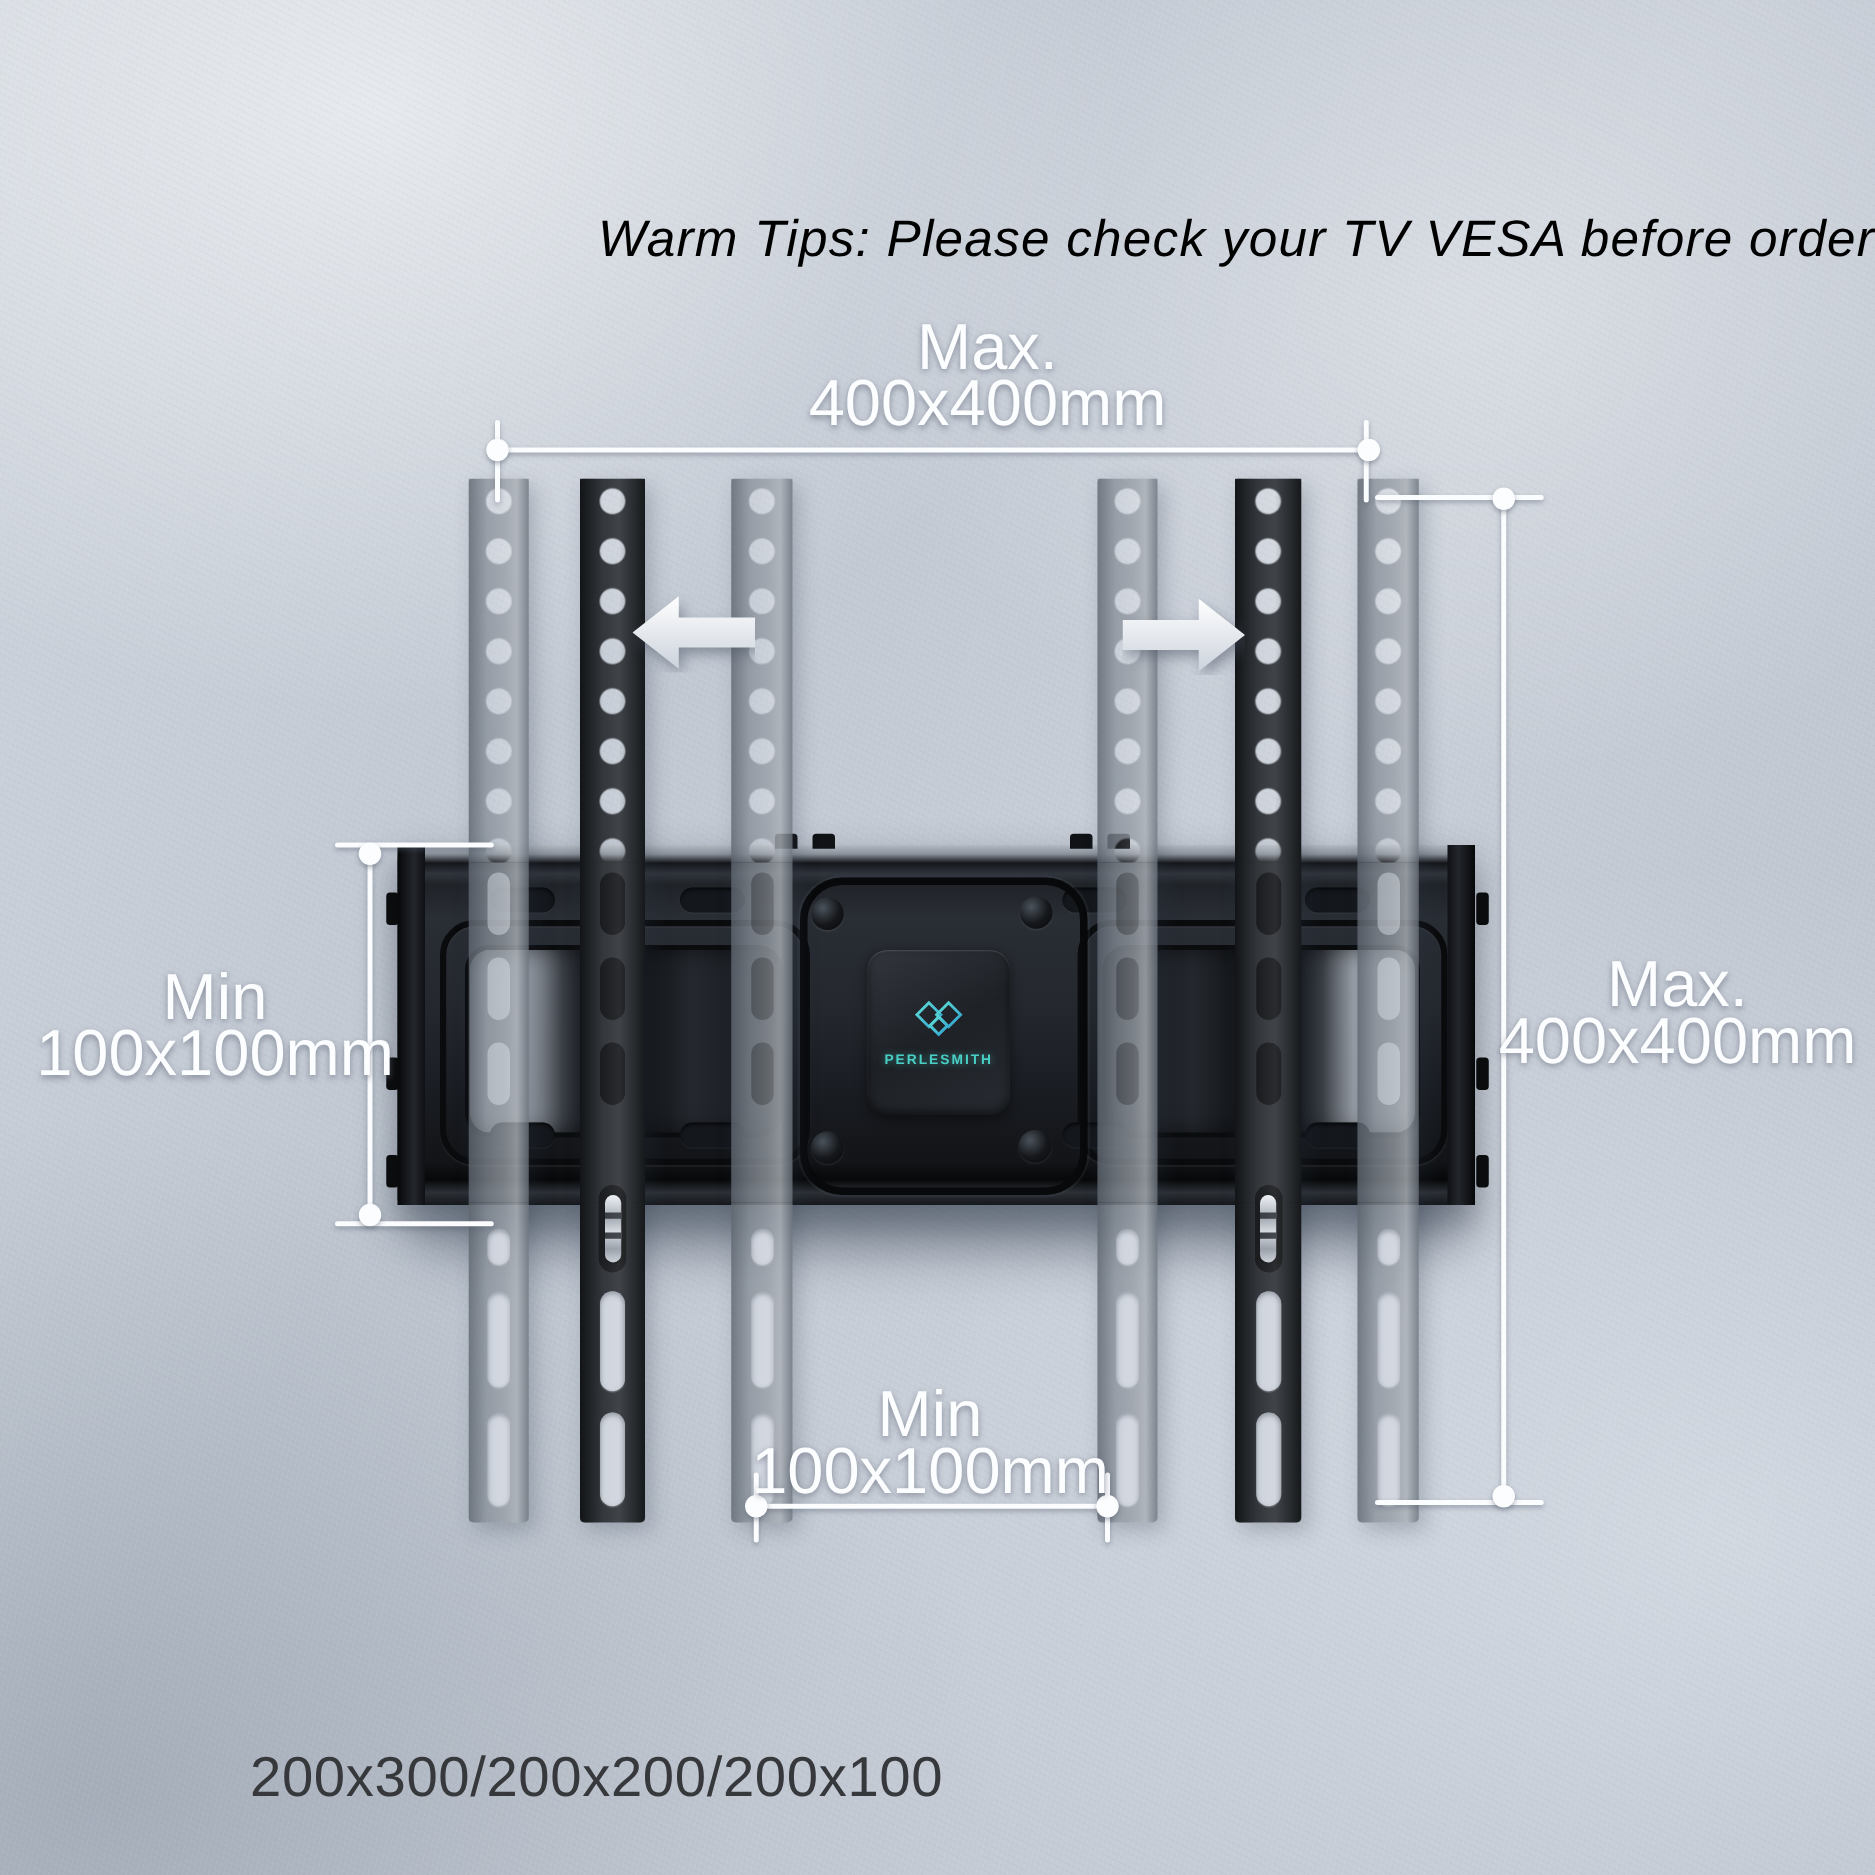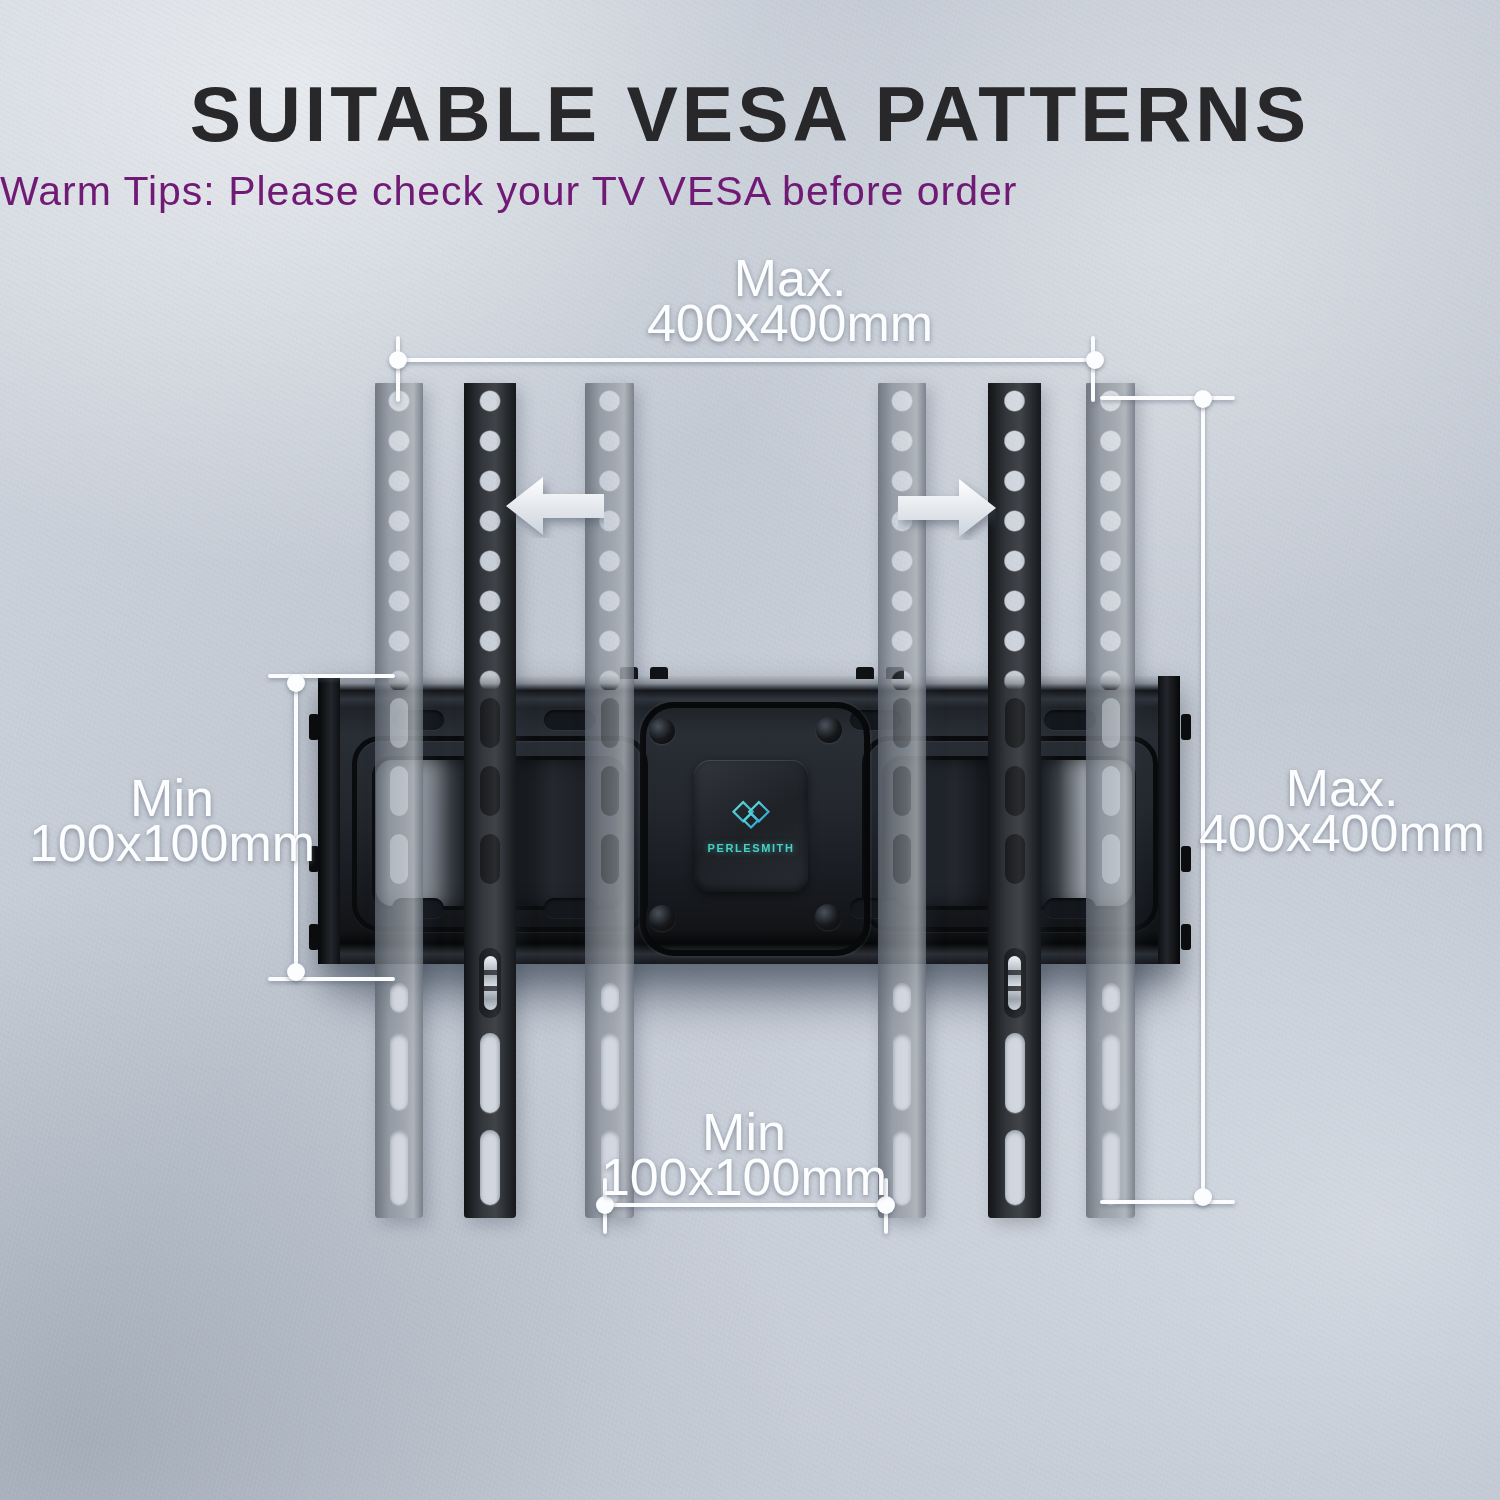--- a/index.html
+++ b/index.html
@@ -16,22 +16,22 @@
       radial-gradient(1300px 1000px at 6% 96%, rgba(104,116,132,0.32), rgba(255,255,255,0) 55%),
       linear-gradient(118deg,#cfd5dd 0%,#c1c8d2 35%,#c9cfd8 60%,#b7bfca 100%);}
   #wall-texture{position:absolute;inset:0;opacity:.6;
     background-image:
       repeating-linear-gradient(104deg, rgba(255,255,255,0.07) 0 1px, rgba(0,0,0,0) 1px 4px),
       repeating-linear-gradient(27deg, rgba(96,106,122,0.06) 0 1px, rgba(0,0,0,0) 1px 5px);}
 
   
   #title{left:0;right:0;top:70px;text-align:center;font-size:77px;font-weight:700;
          letter-spacing:4px;color:#28282a;}
-  #subtitle{left:0;right:0;top:168px;text-align:left;font-size:41px;font-weight:400;
-         letter-spacing:1px;color:#701a75;}
+  #subtitle{left:0;right:0;top:168px;text-align:right;font-size:41px;font-weight:400;
+         letter-spacing:1px;color:#000000;font-style:italic;}
 
   
   .dim-label{color:#fcfdfe;text-align:center;transform:translateX(-50%);
      text-shadow:0 2px 5px rgba(95,105,122,0.65);font-weight:400;}
   .dim-label .l1,.dim-label .l2{font-size:52px;line-height:45px;white-space:nowrap;}
   .dl{background:#fbfcfe;border-radius:2px;box-shadow:0 2px 4px rgba(85,95,112,0.45);}
   .dl-dot{width:18px;height:18px;border-radius:50%;background:#fcfdfe;
      box-shadow:0 2px 4px rgba(85,95,112,0.5);}
 
   
@@ -82,21 +82,20 @@
      box-shadow:0 1px 3px rgba(0,0,0,0.6);}
   .bolt-band{position:absolute;left:0;width:100%;height:5px;background:#2a2e34;}
 </style>
 </head>
 <body>
 
 <div id="page">
   <div id="wall"></div>
   <div id="wall-texture"></div>
 
-  <div id="title" class="abs">SUITABLE VESA PATTERNS</div>
   <div id="subtitle" class="abs">Warm Tips: Please check your TV VESA before order</div>
 
   <div id="mount-shadow" class="abs"></div>
   <div id="mount">
     <div id="mount-plate" class="abs"></div>
     <div class="abs endcap" style="left:318px;background:linear-gradient(90deg,#060708,#23262c 60%,#0e1013);"></div>
     <div class="abs endcap" style="left:1158px;background:linear-gradient(270deg,#060708,#23262c 60%,#0e1013);"></div>
     <div class="abs hook" style="left:309px;top:714px;"></div>
     <div class="abs hook" style="left:309px;top:846px;"></div>
     <div class="abs hook" style="left:309px;top:924px;"></div>
@@ -303,13 +302,14 @@
   </div>
   <div class="abs dim-label" style="left:172px;top:776px;">
     <div class="l1">Min</div>
     <div class="l2">100x100mm</div>
   </div>
   <div class="abs dim-label" style="left:744px;top:1110px;">
     <div class="l1">Min</div>
     <div class="l2">100x100mm</div>
   </div>
 
+  <div class="abs vesa-text" style="left:200px;top:1396px;">200x300/200x200/200x100</div>
 </div>
 
 </body></html>

